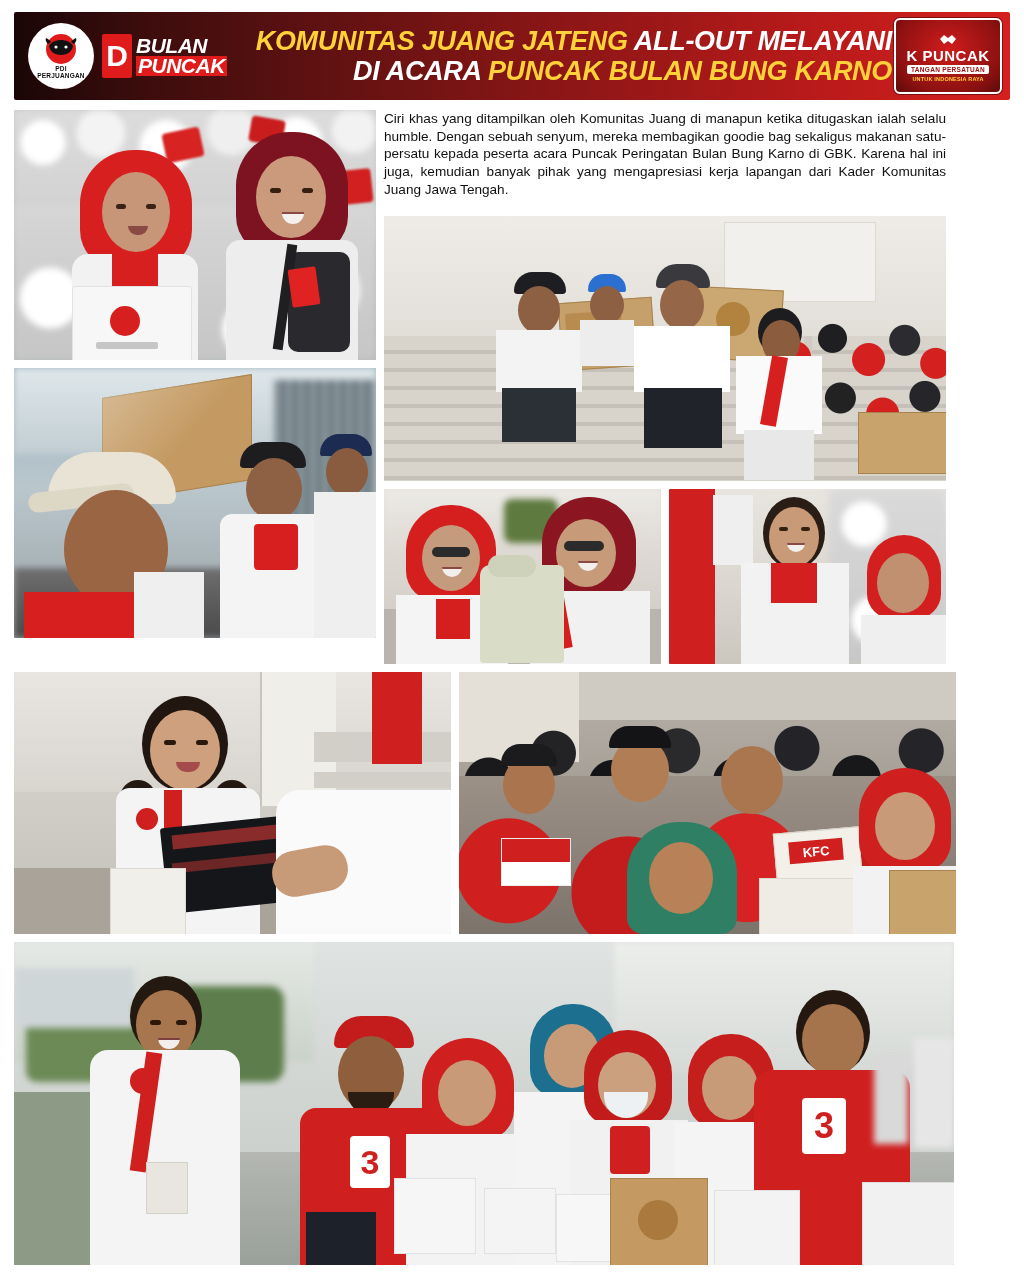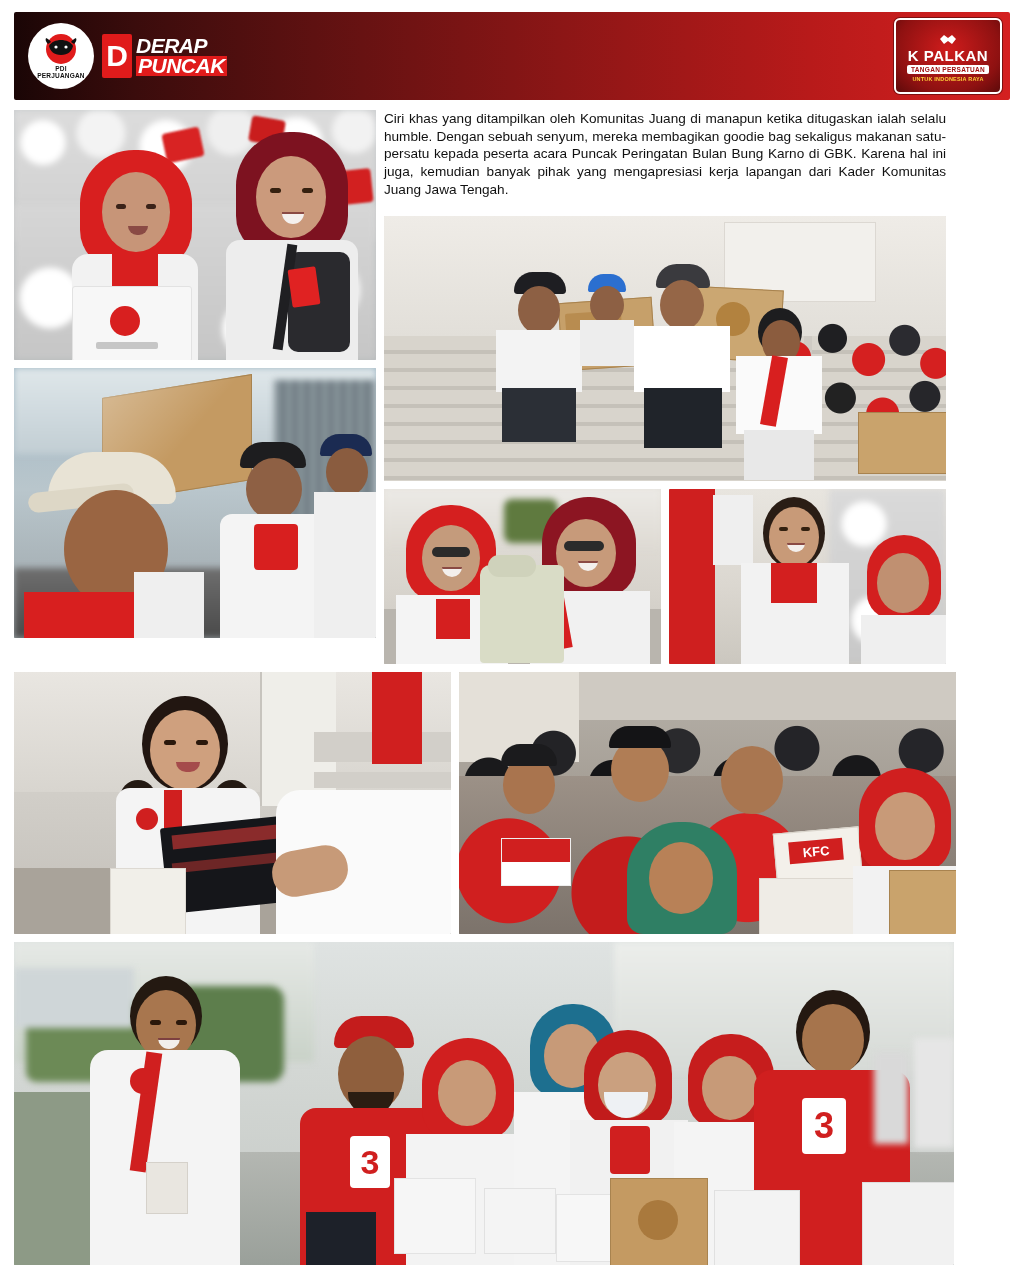--- a/index.html
+++ b/index.html
@@ -162,35 +162,43 @@
         </div>
         <div class="pdi-text">
           <span>PDI</span><br>
           <span>PERJUANGAN</span>
         </div>
       </div>
 
       <div class="derap-logo">
         <div class="derap-d">D</div>
         <div class="derap-words">
-          <span class="w1">DERAP</span>
+          <span class="w1">BULAN</span>
           <span class="w2">PUNCAK</span>
         </div>
       </div>
     </div>
 
+    <div class="hdr-title">
+      <div class="line">
+        <span class="hl">KOMUNITAS JUANG JATENG</span><span> ALL-OUT MELAYANI</span>
+      </div>
+      <div class="line">
+        <span>DI ACARA </span><span class="hl">PUNCAK BULAN BUNG KARNO</span>
+      </div>
+    </div>
 
     <div class="hdr-right">
       <div class="kpalkan">
         <div class="kicon">
           <svg viewBox="0 0 20 16" width="20" height="16" aria-hidden="true">
             <path d="M2 8l4-4 4 3 4-3 4 4-4 5-4-3-4 3z" fill="#ffffff"></path>
           </svg>
         </div>
-        <div class="k1">K PALKAN</div>
+        <div class="k1">K PUNCAK</div>
         <div class="k2">TANGAN PERSATUAN</div>
         <div class="k3">UNTUK INDONESIA RAYA</div>
       </div>
     </div>
   </div>
 
   <div class="content">
 
     <div class="row">
 

